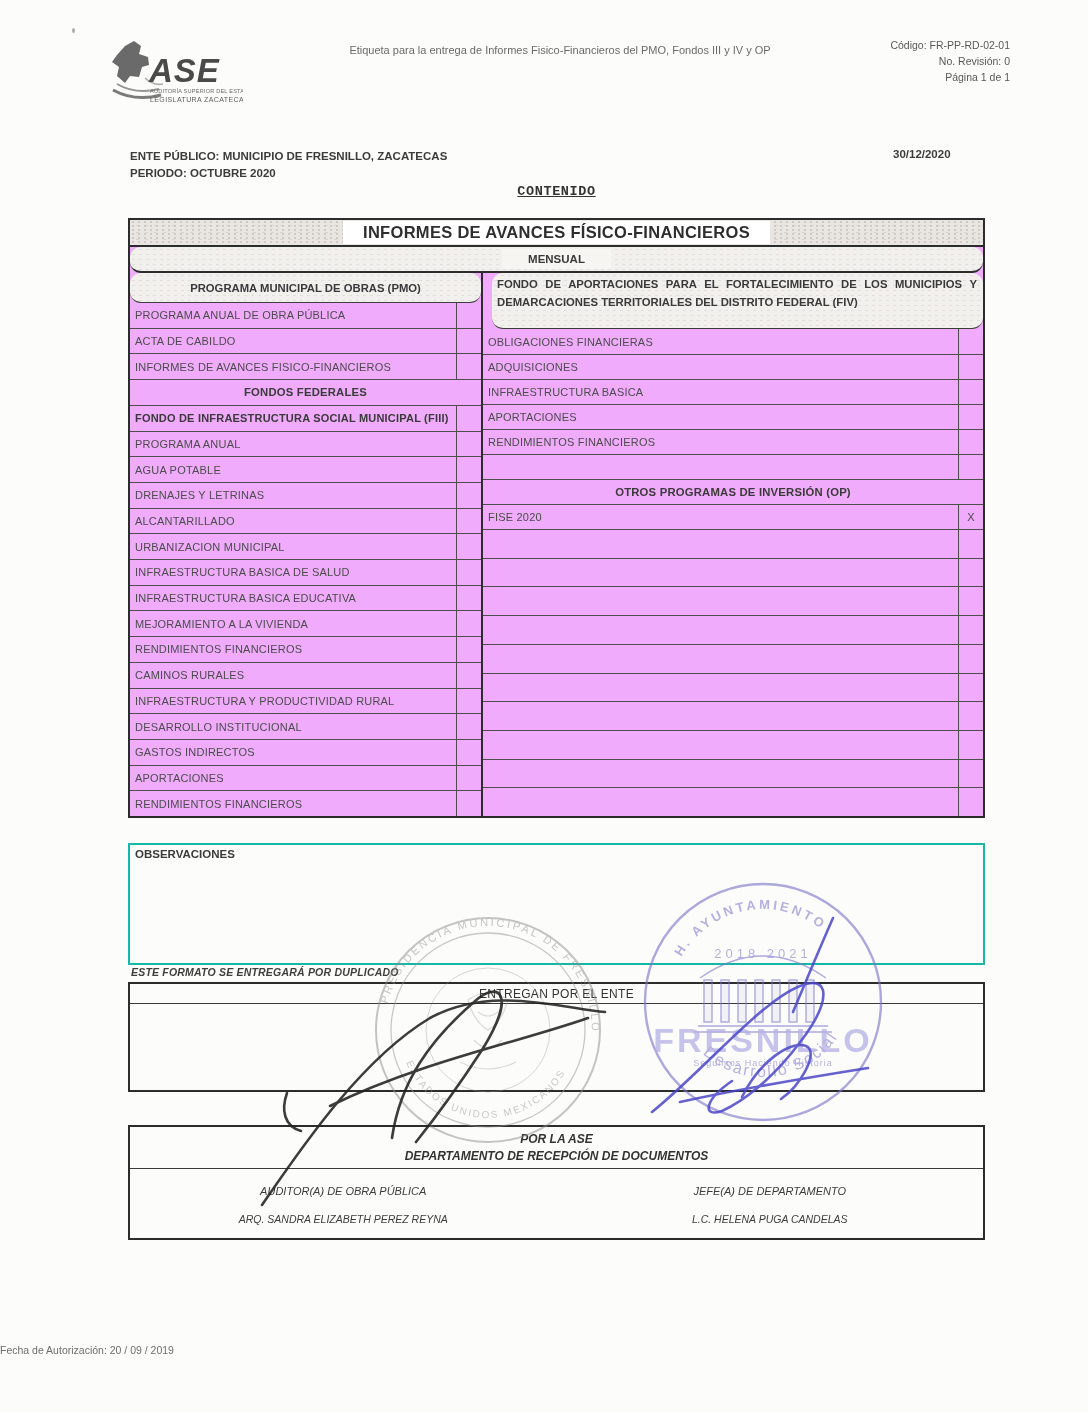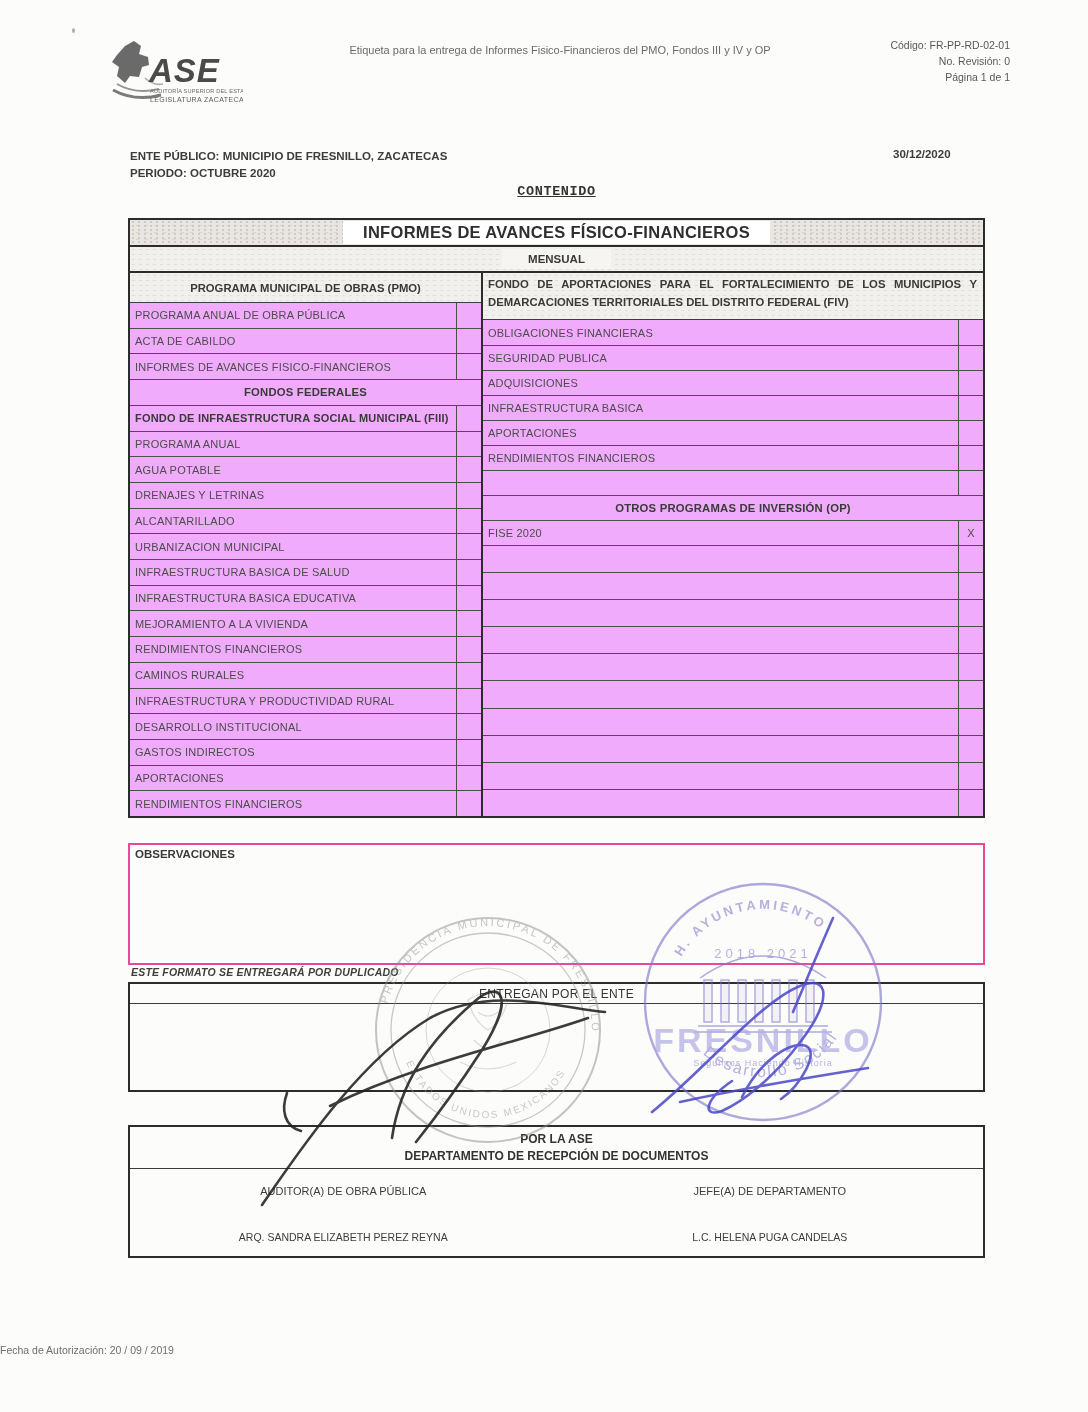--- a/index.html
+++ b/index.html
@@ -5,21 +5,21 @@
   html,body{margin:0;padding:0;}
   .page{position:relative;width:1088px;height:1412px;background:#fcfcfa;
         font-family:"Liberation Sans",sans-serif;color:#434343;overflow:hidden;}
   .abs{position:absolute;}
   .speckle{background-color:#e9e6e1;
     background-image:radial-gradient(rgba(110,105,98,.22) 1px,transparent 1.2px),
                      radial-gradient(rgba(110,105,98,.14) 1px,transparent 1.2px);
     background-size:6px 4px,9px 7px;background-position:0 0,3px 2px;}
   .speckle-light{background-color:#f2f0ec;
     background-image:radial-gradient(rgba(110,105,98,.12) 1px,transparent 1.2px);
-    background-size:7px 5px;}
+    background-size:7px 5px;border-radius:11px;}
 
   
   .doc-title{left:330px;top:44px;width:460px;text-align:center;font-size:11px;color:#6a6a6a;}
   .code-block{left:845px;top:38px;width:165px;text-align:right;font-size:10.5px;color:#585858;line-height:1.5;}
   .meta-block{left:130px;top:148px;font-size:11.5px;font-weight:bold;color:#3c3c3c;line-height:1.45;}
   .meta-date{left:893px;top:148px;font-size:11.5px;font-weight:bold;color:#3c3c3c;}
   .contenido{left:128px;top:184px;width:857px;text-align:center;font-size:13.5px;font-weight:bold;
              text-decoration:underline;letter-spacing:.6px;color:#333;font-family:Liberation Mono, monospace;}
 
   
@@ -30,54 +30,54 @@
   .t-title span{background:#fff;padding:0 20px;line-height:23px;}
   .t-sub{height:24px;border-bottom:2px solid #2c2c2c;display:flex;align-items:center;justify-content:center;
          font-size:11.5px;font-weight:bold;color:#3a3a3a;flex:none;}
   .t-sub span{background:#f7f5f2;padding:0 26px;line-height:20px;}
   .t-body{flex:1;display:flex;min-height:0;}
   .half{display:flex;flex-direction:column;box-sizing:border-box;min-width:0;}
   .half.left{width:353px;border-right:2px solid #2c2c2c;}
   .half.right{flex:1;}
   .hhead{flex:none;border-bottom:1px solid #3d3d3d;font-weight:bold;font-size:11.3px;color:#3a3a3a;box-sizing:border-box;}
   .left .hhead{height:30px;display:flex;align-items:center;justify-content:center;text-align:center;}
-  .right .hhead{height:47px;padding:3px 6px 0 5px;text-align:justify;line-height:1.55;}
+  .right .hhead{height:56px;padding:3px 6px 0 5px;text-align:justify;line-height:1.55;margin-left:9px;}
   .rows{flex:1;display:flex;flex-direction:column;min-height:0;}
   .trow{display:flex;box-sizing:border-box;min-height:0;}
   .trow + .trow{border-top:1px solid #4d4d4d;}
   .left .trow{flex:1;}
   .right .trow{height:25px;flex:none;}
   .right .trow.empty{flex:1;height:auto;}
   .tcell{flex:1;display:flex;align-items:center;padding:0 5px;font-size:11px;color:#4c4c4c;
          white-space:nowrap;overflow:hidden;letter-spacing:.2px;}
   .trow.section .tcell{justify-content:center;font-weight:bold;font-size:11.3px;color:#3a3a3a;}
   .trow.item-bold .tcell{font-weight:bold;color:#3a3a3a;}
   .tcheck{width:24px;flex:none;border-left:1px solid #4d4d4d;display:flex;align-items:center;
           justify-content:center;font-size:11px;color:#4c4c4c;}
 
   
-  .obs-box{left:128px;top:843px;width:857px;height:122px;border:2px solid #ec4899;box-sizing:border-box;background:transparent;}
+  .obs-box{left:128px;top:843px;width:857px;height:122px;border:2px solid #14b8a6;box-sizing:border-box;background:transparent;}
   .obs-label{padding:3px 0 0 5px;font-size:11.5px;font-weight:bold;color:#3a3a3a;}
   .nota{left:131px;top:966px;font-size:10.5px;font-weight:bold;font-style:italic;color:#3f3f3f;letter-spacing:.2px;}
 
   
   .ente-box{left:128px;top:982px;width:857px;height:110px;border:2px solid #2c2c2c;box-sizing:border-box;
             display:flex;flex-direction:column;}
   .ente-title{flex:none;height:19px;border-bottom:1.5px solid #3a3a3a;display:flex;align-items:center;
               justify-content:center;font-size:12px;font-weight:normal;color:#333;letter-spacing:.3px;}
   .ente-body{flex:1;display:flex;align-items:center;}
   .sig-box{height:78px;border:2px solid #272727;box-sizing:border-box;position:relative;background:transparent;}
   .sig-box.l{width:404px;margin-left:8px;}
   .sig-box.r{width:406px;margin-left:19px;}
   .sig-role{position:absolute;top:5px;left:0;right:0;text-align:center;font-size:10.5px;color:#3e3e3e;letter-spacing:.2px;}
   .sig-name{position:absolute;bottom:4px;left:0;right:0;text-align:center;font-size:10.5px;color:#3e3e3e;letter-spacing:.2px;}
 
   
-  .ase-box{left:128px;top:1125px;width:857px;height:133px;border:2px solid #2c2c2c;box-sizing:border-box;
-           display:flex;flex-direction:column;}
+  .ase-box{left:128px;top:1125px;width:857px;height:115px;border:2px solid #2c2c2c;box-sizing:border-box;
+           display:flex;flex-direction:column;font-style:italic;}
   .ase-titles{flex:none;padding-top:4px;border-bottom:1.5px solid #3a3a3a;text-align:center;
               font-size:12px;font-weight:bold;color:#333;line-height:1.4;padding-bottom:3px;}
   .ase-body{flex:1;display:flex;}
   .ase-col{flex:1;position:relative;}
   .ase-role{position:absolute;top:16px;left:0;right:0;text-align:center;font-size:11px;color:#3c3c3c;}
   .ase-name{position:absolute;bottom:13px;left:0;right:0;text-align:center;font-size:10.5px;color:#3c3c3c;}
 
   .footer{left:0;top:1344px;width:1054px;text-align:left;font-size:10.5px;color:#6e6e6e;}
   .artifact-dot{left:72px;top:28px;width:3px;height:5px;background:#8a8a8a;border-radius:50%;opacity:.7;}
 
@@ -209,24 +209,20 @@
               <div class="tcell">RENDIMIENTOS FINANCIEROS</div>
               <div class="tcheck"></div>
             </div>
           </div>
       </div>
       <div class="half right">
         <div class="hhead speckle-light">FONDO DE APORTACIONES PARA EL FORTALECIMIENTO DE LOS MUNICIPIOS Y DEMARCACIONES TERRITORIALES DEL DISTRITO FEDERAL (FIV)</div>
         <div class="rows">
             <div class="trow item">
               <div class="tcell">OBLIGACIONES FINANCIERAS</div>
-              <div class="tcheck"></div>
-            </div>
-            <div class="trow item">
-              <div class="tcell">SEGURIDAD PUBLICA</div>
               <div class="tcheck"></div>
             </div>
             <div class="trow item">
               <div class="tcell">ADQUISICIONES</div>
               <div class="tcheck"></div>
             </div>
             <div class="trow item">
               <div class="tcell">INFRAESTRUCTURA BASICA</div>
               <div class="tcheck"></div>
             </div>

